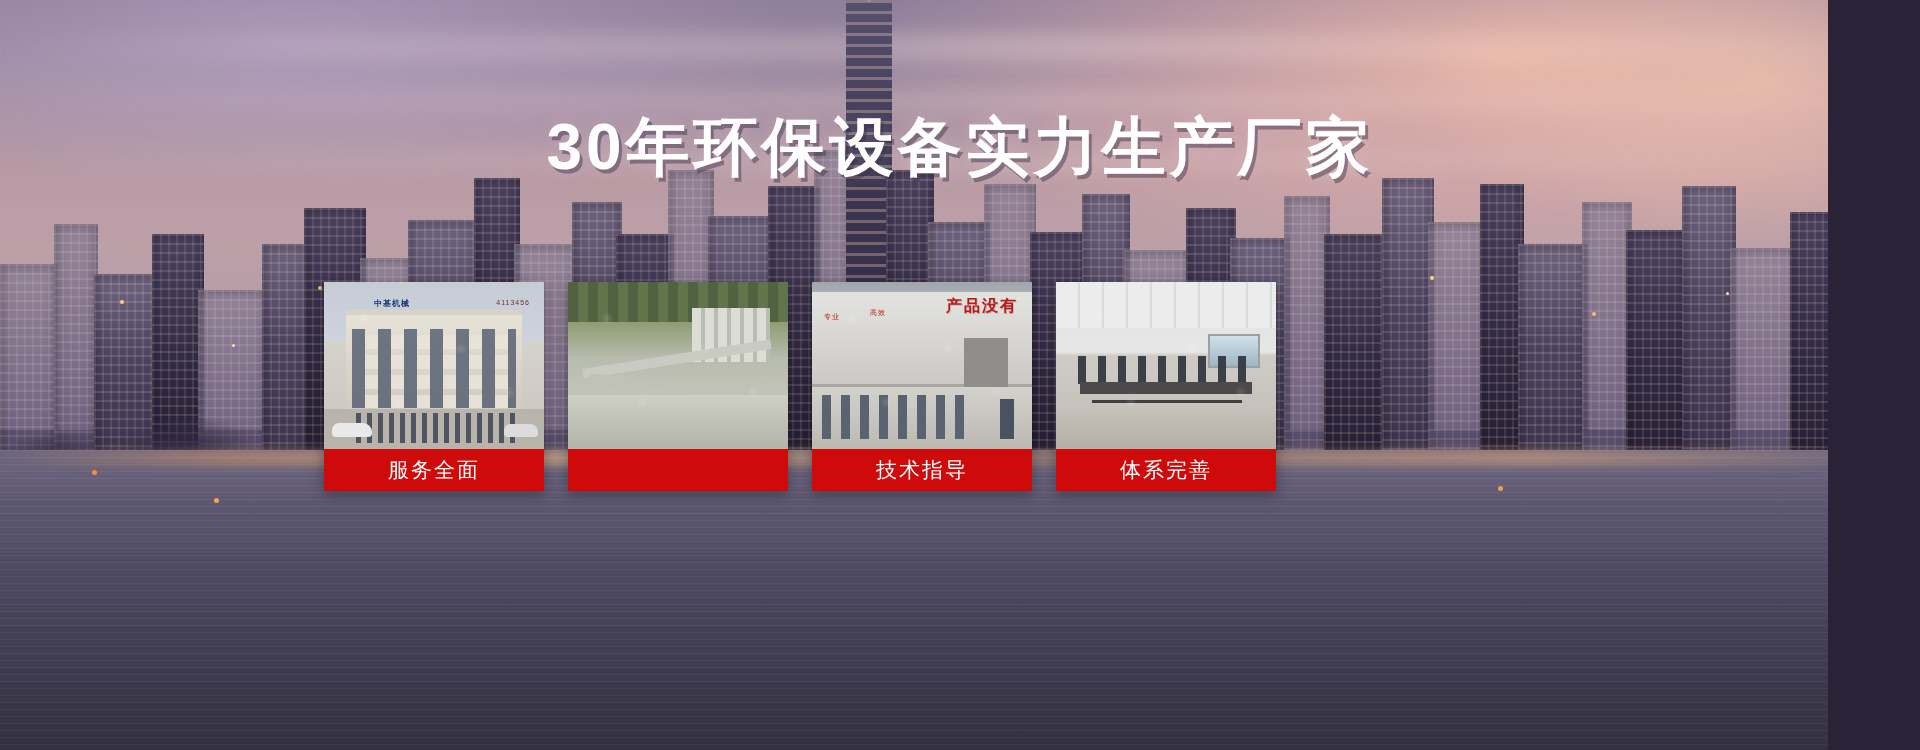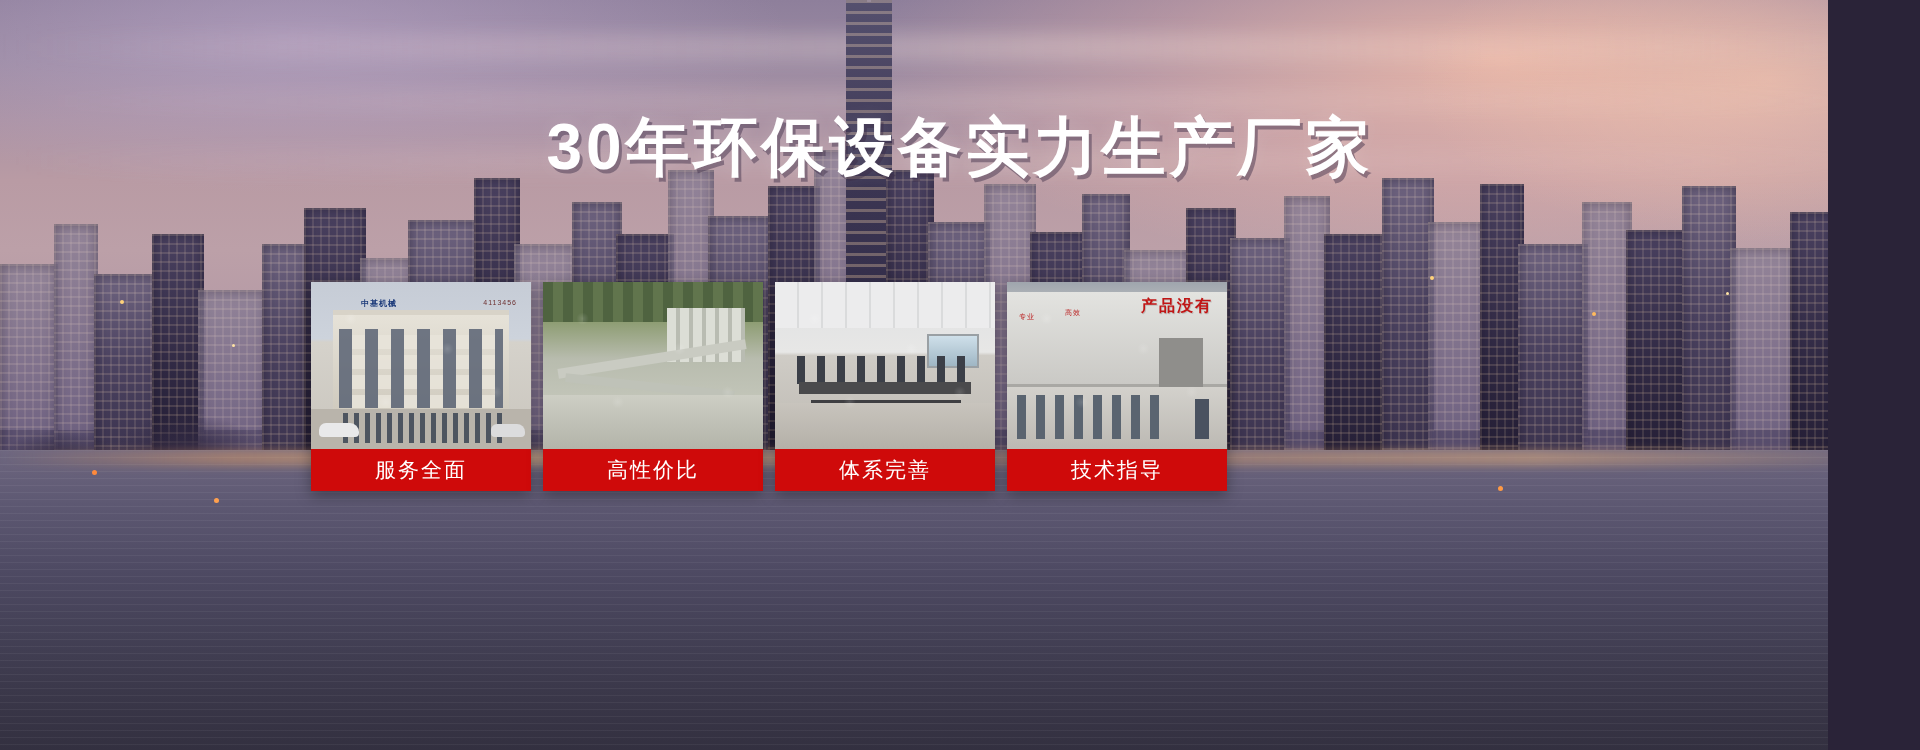--- a/index.html
+++ b/index.html
@@ -117,22 +117,22 @@
     top:191px;
     background:#cf0a0a;
     padding:11px 34px;
     font-size:25px; color:#ffffff; letter-spacing:2px;
     white-space:nowrap;
     font-family:"Liberation Sans","DejaVu Sans", sans-serif;
   }
 
   
   .cards {
-    position:absolute; left:311px; top:282px;
-    display:flex; gap:12px;
+    position:absolute; left:324px; top:282px;
+    display:flex; gap:24px;
   }
   .card {
     width:220px;
     background:#cf0a0a;
     box-shadow:0 4px 14px rgba(0,0,0,.35);
   }
   .card-photo {
     position:relative; width:220px; height:167px; overflow:hidden;
     background:#7a7a82;
   }
@@ -326,46 +326,45 @@
 
     <div class="card">
       <div class="card-photo ph2">
         <div class="trees"></div>
         <div class="silos"></div>
         <div class="convey"></div>
         <div class="convey2"></div>
         <div class="slab"></div>
         <div class="wm"></div>
       </div>
-      <div class="card-label">高性价比</div>
-    </div>
-
-    <div class="card">
-      <div class="card-photo ph3">
-        <div class="ceil"></div>
-        <div class="win"></div>
-        <div class="ppl"></div>
-        <div class="desk"></div>
-        <div class="desk2"></div>
-        <div class="floor"></div>
-        <div class="wm"></div>
-      </div>
-      <div class="card-label">体系完善</div>
     </div>
 
     <div class="card">
       <div class="card-photo ph4">
         <div class="wall"></div>
         <div class="smalltext1">专业</div>
         <div class="smalltext2">高效</div>
         <div class="bigtext">产品没有</div>
         <div class="door"></div>
         <div class="floor"></div>
         <div class="helmets"></div>
         <div class="workers"></div>
         <div class="boss"></div>
         <div class="wm"></div>
       </div>
       <div class="card-label">技术指导</div>
     </div>
 
+    <div class="card">
+      <div class="card-photo ph3">
+        <div class="ceil"></div>
+        <div class="win"></div>
+        <div class="ppl"></div>
+        <div class="desk"></div>
+        <div class="desk2"></div>
+        <div class="floor"></div>
+        <div class="wm"></div>
+      </div>
+      <div class="card-label">体系完善</div>
+    </div>
+
   </div>
 </div>
 
 </body></html>

